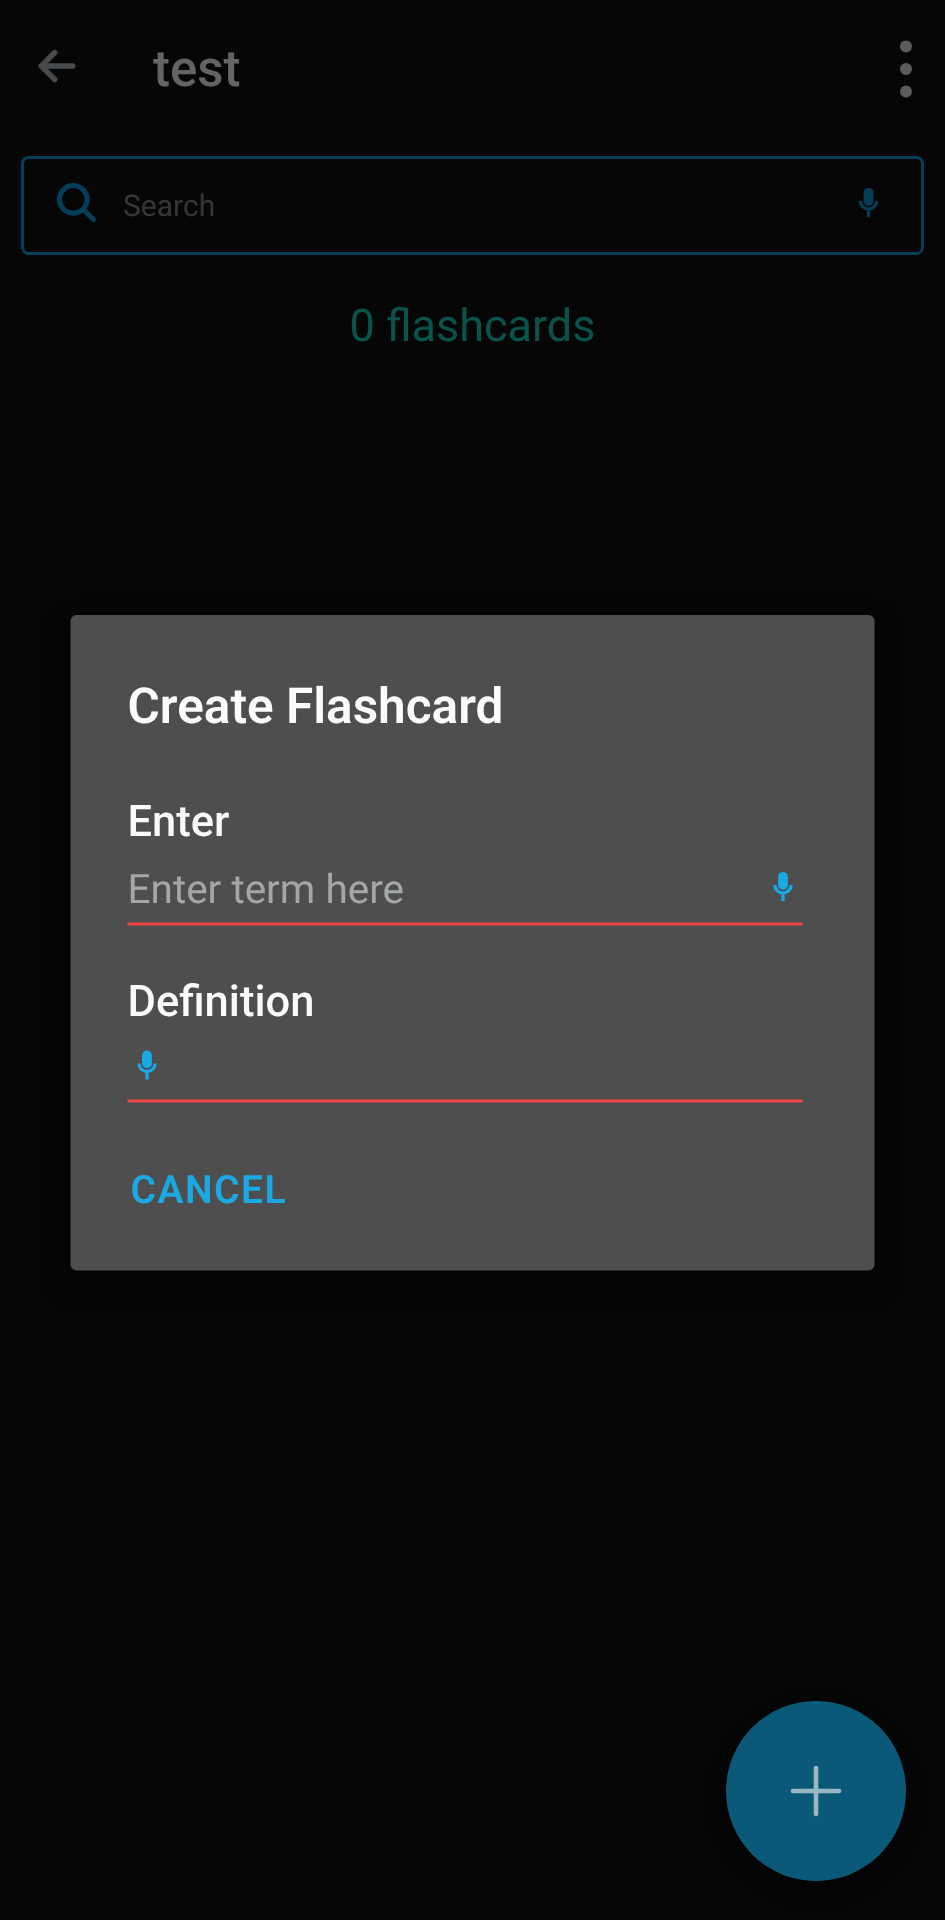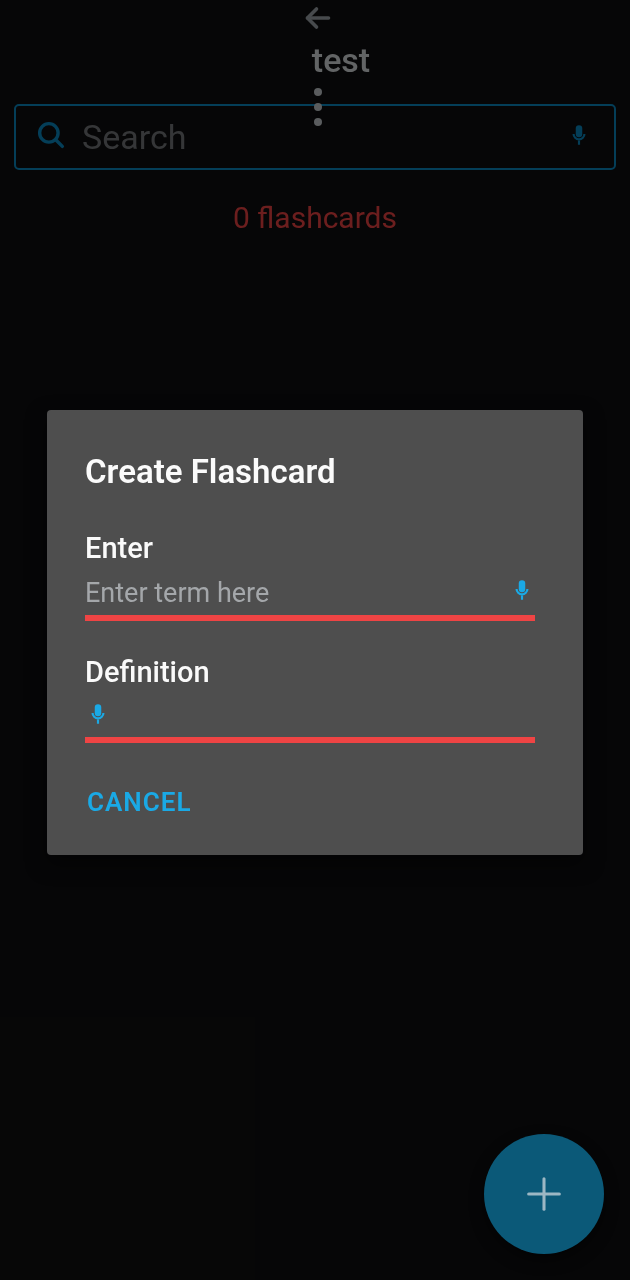--- a/index.html
+++ b/index.html
@@ -1,49 +1,49 @@
 <!DOCTYPE html>
 <html><head>
   <meta charset="utf-8">
   <style>
     * { margin:0; padding:0; box-sizing:border-box; font-family:Roboto, Arial, sans-serif; }
     html,body{ width:630px; height:1280px; background:#000; overflow:hidden; }
     .screen{ position:relative; width:630px; height:1280px; background:#0f0f10; }
     .scrim{ position:absolute; inset:0; background:rgba(0,0,0,0.55); }
 
     
-    .topbar{ display:flex; align-items:center; height:92px; padding:0 14px 0 20px;flex-direction:column; }
+    .topbar{ display:flex; align-items:center; height:92px; padding:0 14px 0 20px; }
     .back-icon svg{ width:36px; height:36px; }
     .title{ color:#d9dde0; font-size:34px; font-weight:500; margin-left:46px; flex:1; }
     .more-icon{ display:flex; flex-direction:column; gap:7px; padding:8px; }
     .more-icon span{ width:8px; height:8px; border-radius:50%; background:#c7cdd1; display:block; }
 
     
     .searchbar{ margin:12px 14px 0 14px; height:66px; border:2px solid #0a89c4; border-radius:5px;
                 display:flex; align-items:center; padding:0 22px 0 18px; }
     .search-icon svg{ width:34px; height:34px; }
-    .search-input{ flex:1; background:transparent; border:0; outline:0; color:#bbb; font-size:34px;
+    .search-input{ flex:1; background:transparent; border:0; outline:0; color:#bbb; font-size:20px;
                    margin-left:14px; }
     .search-input::placeholder{ color:#76797c; }
     .mic-icon svg{ width:26px; height:26px; }
 
     
-    .count{ color:#ef4444; font-size:30px; text-align:center; margin-top:30px; }
+    .count{ color:#14b8a6; font-size:30px; text-align:center; margin-top:30px; }
     .hint{ color:#7b8288; font-size:36px; line-height:48px; margin:100px 46px 0 66px; }
     .plus-dot{ display:inline-flex; width:36px; height:36px; border-radius:50%;
                background:#6d7377; color:#11161a; align-items:center; justify-content:center;
                font-size:28px; line-height:1; vertical-align:-4px; }
 
     
     .dialog{ position:absolute; left:47px; top:410px; width:536px; background:#4e4e4e;
              border-radius:4px; padding:42px 48px 30px 38px; box-shadow:0 8px 20px rgba(0,0,0,.5); }
     .dialog-title{ color:#fbfbfb; font-size:33px; font-weight:600; margin-bottom:40px; }
     .field{ margin-bottom:34px; }
     .label{ color:#fafafa; font-size:29px; font-weight:500; margin-bottom:12px; }
-    .input-row{ display:flex; align-items:flex-start; border-bottom:6px solid #ef4444; padding-bottom:6px; }
+    .input-row{ display:flex; align-items:center; border-bottom:2px solid #ef4444; padding-bottom:6px; }
     .input-row input{ flex:1; background:transparent; border:0; outline:0; color:#e4e4e4;
                       font-size:27px; }
     .input-row input::placeholder{ color:#a4a7aa; }
     .mic2 svg{ width:26px; height:26px; }
     .dialog-actions{ display:flex; justify-content:space-between; margin-top:36px; }
     .dlg-btn{ background:none; border:0; color:#1aa9e5; font-size:26px; font-weight:600;
               letter-spacing:1px; padding:8px 2px; cursor:pointer; }
 
     
     .fab{ position:absolute; right:26px; bottom:26px; width:120px; height:120px; border-radius:50%;

